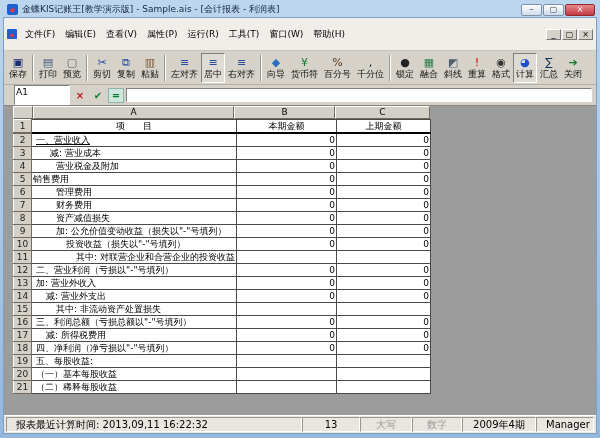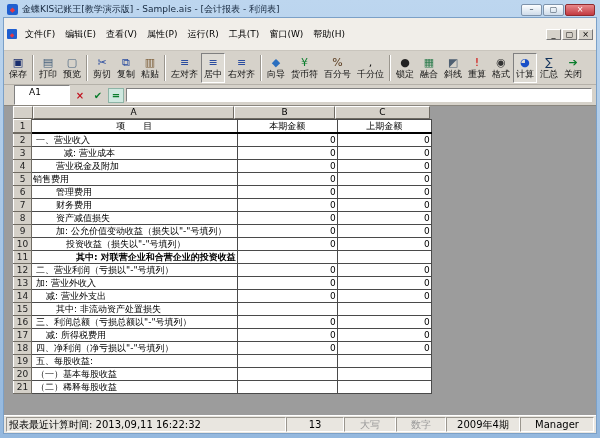--- a/index.html
+++ b/index.html
@@ -17,36 +17,36 @@
   .menu-item{padding:0 5px;white-space:nowrap}
   .mdi-controls{margin-left:auto;display:flex;gap:1px}
   .mdi-btn{width:15px;height:11px;box-sizing:border-box;background:#d6d2ca;border:1px solid;border-color:#fff #777 #777 #fff;font-size:8px;line-height:9px;text-align:center}
   .toolbar{height:34px;display:flex;align-items:center;padding:1px 2px;background:#d6d2ca;border-bottom:1px solid #b5b1a9;box-sizing:border-box}
   .tb-btn{display:flex;flex-direction:column;align-items:center;justify-content:center;height:30px;padding:0 2px;min-width:21px;border:1px solid transparent;box-sizing:border-box}
   .tb-btn.pressed{border-color:#808080 #fff #fff #808080;background:#dedbd4}
   .tb-icon{height:13px;font-size:11px;line-height:13px}
   .tb-label{font-size:9px;line-height:11px;white-space:nowrap;color:#111}
   .tb-sep{width:0;height:26px;border-left:1px solid #9a968e;border-right:1px solid #fff;margin:0 2px}
   .formulabar{height:20px;display:flex;align-items:center;padding:2px 4px 2px 10px;gap:2px;background:#d6d2ca;box-sizing:border-box}
-  .cellref{width:56px;height:20px;box-sizing:border-box;background:#fff;border:1px solid;border-color:#808080 #fff #fff #808080;font-size:9px;padding:0 14px;line-height:12px}
+  .cellref{width:56px;height:20px;box-sizing:border-box;background:#fff;border:1px solid;border-color:#808080 #fff #fff #808080;font-size:9px;padding:0 1px;line-height:12px}
   .fb-btn{width:16px;height:15px;font-size:10px;line-height:15px;text-align:center;font-weight:bold}
   .fb-cancel{color:#c1121f}
   .fb-confirm{color:#0a7d2c}
   .fb-eq{color:#0a7d2c;background:#cfe8df;border:1px solid #8db4a6;box-sizing:border-box;line-height:13px}
   .formula-input{flex:1;height:14px;box-sizing:border-box;background:#fff;border:1px solid;border-color:#808080 #fff #fff #808080;font-size:9px;padding:0 2px}
   .sheet-area{flex:1;background:#9c9c9c;padding:0 0 0 9px;overflow:hidden;border-top:1px solid #8a867e;min-height:0}
   .colletters{display:flex;height:13px}
   .colletters .cl{box-sizing:border-box;background:#d4d0c8;border:1px solid;border-color:#fff #6f6b63 #6f6b63 #fff;font-size:9px;text-align:center;line-height:11px}
   .sheet-table{border-collapse:collapse;table-layout:fixed;background:#fff;border:1px solid #000}
   .sheet-table td{border:1px solid #4a4a4a;font-size:9px;padding:0 1px;height:12px;overflow:hidden;white-space:nowrap;line-height:12px}
   .rowhead{background:#d4d0c8;border:1px solid;border-color:#fff #6f6b63 #6f6b63 #fff !important;font-size:8px;text-align:center;color:#222}
   .hdr-row td{text-align:center;border-bottom:2px solid #000}
   .val{text-align:right;padding-right:3px}
   .statusbar{height:18px;background:#e9e6e0;border-top:1px solid #fff;display:flex;align-items:stretch;font-size:10px;box-sizing:border-box;padding:1px 2px}
-  .sb-panel{box-sizing:border-box;border:1px solid;border-color:#9a968e #fff #fff #9a968e;padding:0 2px;line-height:14px;white-space:nowrap;overflow:hidden}
+  .sb-panel{box-sizing:border-box;border:1px solid;border-color:#9a968e #fff #fff #9a968e;padding:0 9px;line-height:14px;white-space:nowrap;overflow:hidden}
   .sb-time{flex:1}
   .sb-disabled{color:#9a9a9a}
 </style>
 </head>
 <body>
 
 <div class="window">
   <div class="titlebar">
     <div class="logo">◆</div>
     <div class="title-text">金蝶KIS记账王[教学演示版] - Sample.ais - [会计报表 - 利润表]</div>
@@ -189,27 +189,27 @@
         </colgroup>
         <tbody id="sheet-body">
           <tr class="hdr-row">
             <td class="rowhead">1</td>
             <td>项　　目</td>
             <td>本期金额</td>
             <td>上期金额</td>
           </tr>
         <tr>
               <td class="rowhead">2</td>
-              <td style="padding-left: 4px;">一、营业收入</td>
+              <td style="padding-left: 4px; text-decoration: underline;">一、营业收入</td>
               <td class="val">0</td>
               <td class="val">0</td>
             </tr>
             <tr>
               <td class="rowhead">3</td>
-              <td style="padding-left: 32px;">减: 营业成本</td>
+              <td style="padding-left: 18px;">减: 营业成本</td>
               <td class="val">0</td>
               <td class="val">0</td>
             </tr>
             <tr>
               <td class="rowhead">4</td>
               <td style="padding-left: 24px;">营业税金及附加</td>
               <td class="val">0</td>
               <td class="val">0</td>
             </tr>
             <tr>
@@ -243,21 +243,21 @@
               <td class="val">0</td>
             </tr>
             <tr>
               <td class="rowhead">10</td>
               <td style="padding-left: 34px;">投资收益（损失以"-"号填列）</td>
               <td class="val">0</td>
               <td class="val">0</td>
             </tr>
             <tr>
               <td class="rowhead">11</td>
-              <td style="padding-left: 44px; font-weight: bold;">其中: 对联营企业和合营企业的投资收益</td>
+              <td style="padding-left: 44px;">其中: 对联营企业和合营企业的投资收益</td>
               <td class="val"></td>
               <td class="val"></td>
             </tr>
             <tr>
               <td class="rowhead">12</td>
               <td style="padding-left: 4px;">二、营业利润（亏损以"-"号填列）</td>
               <td class="val">0</td>
               <td class="val">0</td>
             </tr>
             <tr>
@@ -316,16 +316,16 @@
             </tr>
           </tbody>
       </table>
     </div>
     <div class="statusbar">
       <div class="sb-panel sb-time">报表最近计算时间: 2013,09,11 16:22:32</div>
     <div class="sb-panel" style="width: 58px; text-align: center;">13</div>
         <div class="sb-panel sb-disabled" style="width: 52px; text-align: center;">大写</div>
         <div class="sb-panel sb-disabled" style="width: 50px; text-align: center;">数字</div>
         <div class="sb-panel" style="width: 74px; text-align: center;">2009年4期</div>
-        <div class="sb-panel" style="width: 74px; text-align: center;">Manager</div>
+        <div class="sb-panel" style="width: 58px; text-align: center;">Manager</div>
       </div>
   </div>
 </div>
 
 </body></html>

